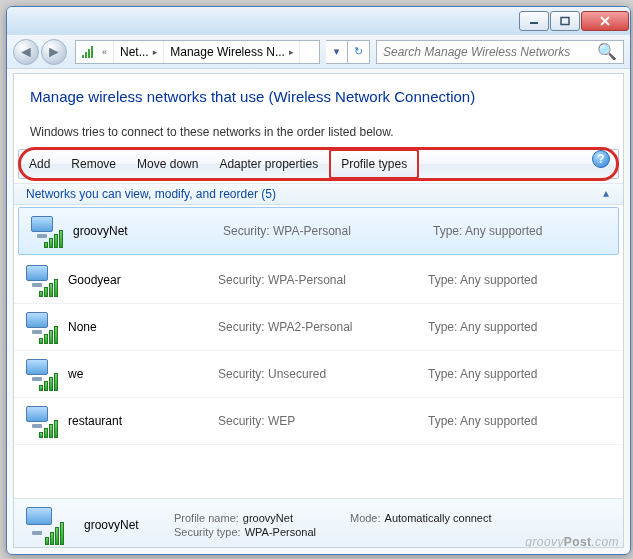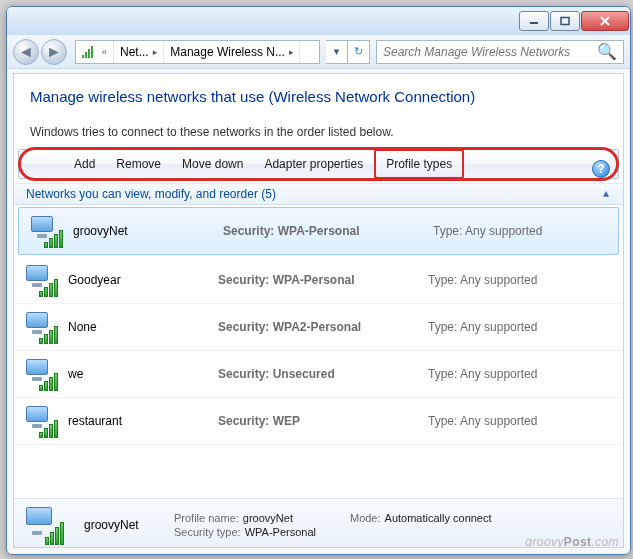--- a/index.html
+++ b/index.html
@@ -20,38 +20,38 @@
 .refreshgrp { display:flex; }
 .refreshgrp .rbtn { width:22px; height:24px; border:1px solid #a8b7c6; border-left:none; background:#fff; display:flex; align-items:center; justify-content:center; color:#3b5d99; font-size:11px; }
 .searchbox { width: 248px; height: 24px; border: 1px solid #a8b7c6; background: #fff; display: flex; align-items: center; padding: 0 6px; }
 .searchbox input { border: none; outline: none; flex: 1; font-size: 12px; font-style: italic; color: #7c8a98; background: transparent; }
 .searchbox .sicon { color:#4b6fae; }
 .content { flex: 1; background: #fff; margin: 6px; margin-top: 4px; border: 1px solid #c9d4df; display: flex; flex-direction: column; overflow: hidden; position:relative; }
 .headerarea { padding: 14px 16px 10px; }
 .bigtitle { color: #00329b; font-size: 15px; margin-bottom: 20px; }
 .subtitle { font-size: 12px; color: #333; }
 .toolbar-wrap { position: relative; padding: 0 4px; }
-.toolbar { height: 30px; background: linear-gradient(#fefefe 0%, #f4f8fc 48%, #e6eef6 52%, #f1f6fb 100%); border: 1px solid #b7c7d7; border-radius: 2px; display: flex; align-items: flex-end; font-size: 12px; overflow:hidden;padding-left:45px; }
+.toolbar { height: 30px; background: linear-gradient(#fefefe 0%, #f4f8fc 48%, #e6eef6 52%, #f1f6fb 100%); border: 1px solid #b7c7d7; border-radius: 2px; display: flex; align-items: flex-start; font-size: 12px; overflow:hidden; }
 .tbtn { padding: 0 10px; height: 100%; display: flex; align-items: center; color: #1a1a1a; white-space: nowrap; border-right: 1px solid transparent; }
 .tbtn.hl { border: 2px solid #d92a2a; border-radius: 3px; margin: -1px 0; height: calc(100% + 2px); position:relative; z-index:3; background: linear-gradient(#fefefe,#e8eff7); }
 .tspacer { flex:1; }
 .helpicon { width:18px; height:18px; border-radius:50%; background: radial-gradient(circle at 35% 30%, #aee0ff, #2a7dd6); color:#fff; font-size:12px; font-weight:bold; display:flex; align-items:center; justify-content:center; margin-right:8px; border:1px solid #2a6db7;}
 .redoval { position:absolute; left:4px; right:4px; top:-2px; bottom:-2px; border:3px solid #d92a2a; border-radius: 18px; pointer-events:none; z-index:2; }
 .groupheader { background: linear-gradient(#f5fafd,#e8f2fa); padding: 3px 12px; font-size: 12px; color: #0b4aa2; border-top: 1px solid #e0eaf3; border-bottom: 1px solid #d4e2ef; display:flex; justify-content:space-between; align-items:center; margin-top:4px; }
 .groupheader .chev2 { color:#3d6fae; font-size:10px; transform: rotate(180deg); display:inline-block; }
 .list { flex:1; overflow:auto; }
 .row { display:flex; align-items:center; padding: 6px 10px; border-bottom: 1px solid #f0f3f6; font-size: 12px; }
 .row.sel { background: linear-gradient(#f1f8ff, #dcefff); border: 1px solid #9ec8ef; border-radius: 2px; margin: 2px 4px; }
 .nwicon { width: 34px; height: 34px; margin-right: 10px; position: relative; flex-shrink:0; }
 .nwicon .monitor { position:absolute; width:22px; height:16px; background:linear-gradient(#b7dcff,#5da5e0); border:1px solid #4a7bb4; border-radius:2px; top:2px; left:2px; }
 .nwicon .stand { position:absolute; width:10px; height:4px; background:#8aa3bb; bottom:10px; left:8px; border-radius:1px;}
 .nwicon .bars { position:absolute; right:0; bottom:0; display:flex; align-items:flex-end; gap:1px; }
 .nwicon .bars span { width:4px; background:linear-gradient(#6ecf6e,#2ba32b); border:1px solid #1f7c1f; }
 .col-name { width: 150px; color:#000; }
-.col-sec { width: 210px; color:#6c6c6c;font-weight:bold; }
+.col-sec { width: 210px; color:#6c6c6c; }
 .col-type { flex:1; color:#6c6c6c; }
 .col-sec .lbl, .col-type .lbl { color:#6c6c6c; }
 .detailpane { border-top: 1px solid #dbe3ec; background: linear-gradient(#f5fafd,#eaf2fa); padding: 6px 10px 2px; display:flex; font-size:11px; gap: 10px; align-items:center; }
 .detailpane .nwicon { width:40px; height:40px; }
 .detailpane .nwicon .monitor { width:26px; height:18px; }
 .dcols { display:flex; gap: 34px; flex:1; }
 .dcol { display:flex; flex-direction:column; gap:2px; }
 .dlabel { color:#6a6a6a; text-align:right; display:inline-block; }
 .dval { color:#1a1a1a; }
 .dname { color:#000; font-size:12px; }

